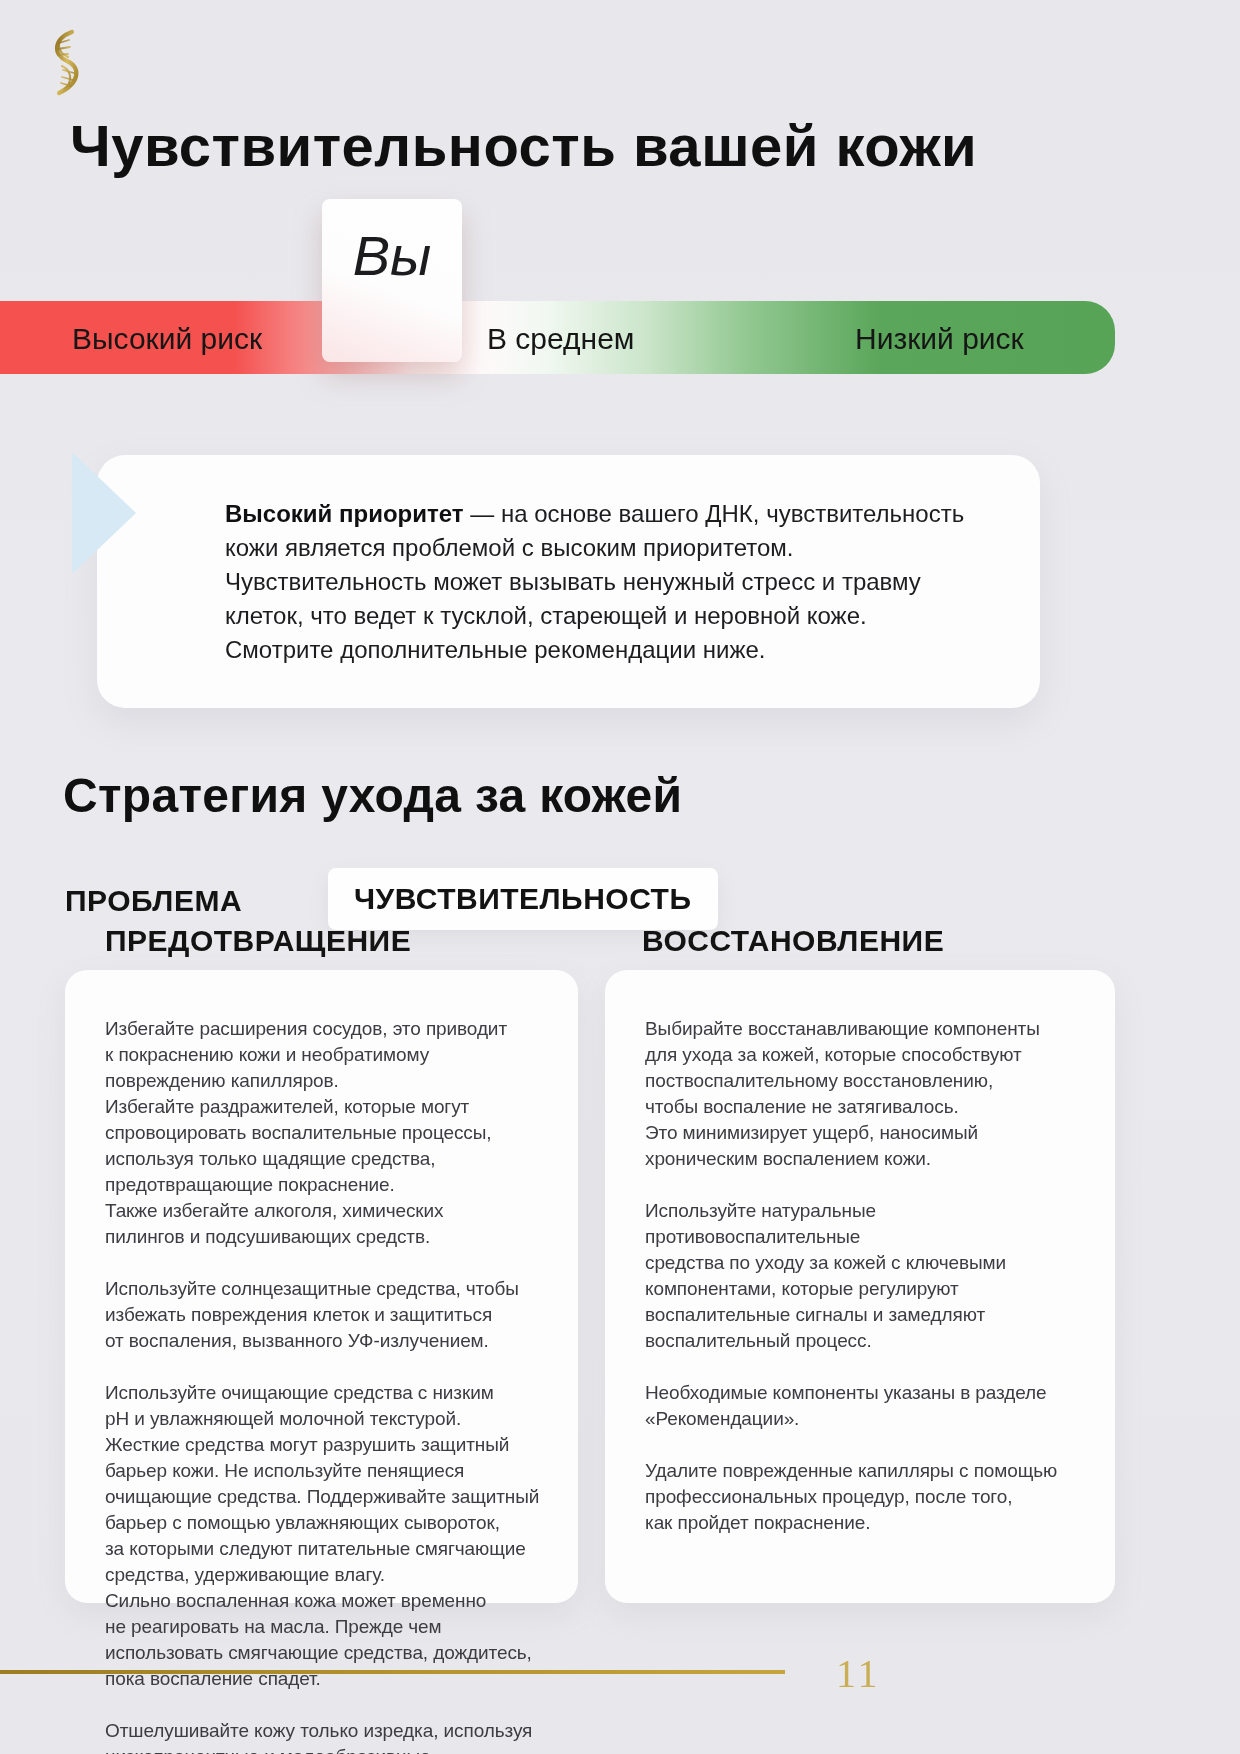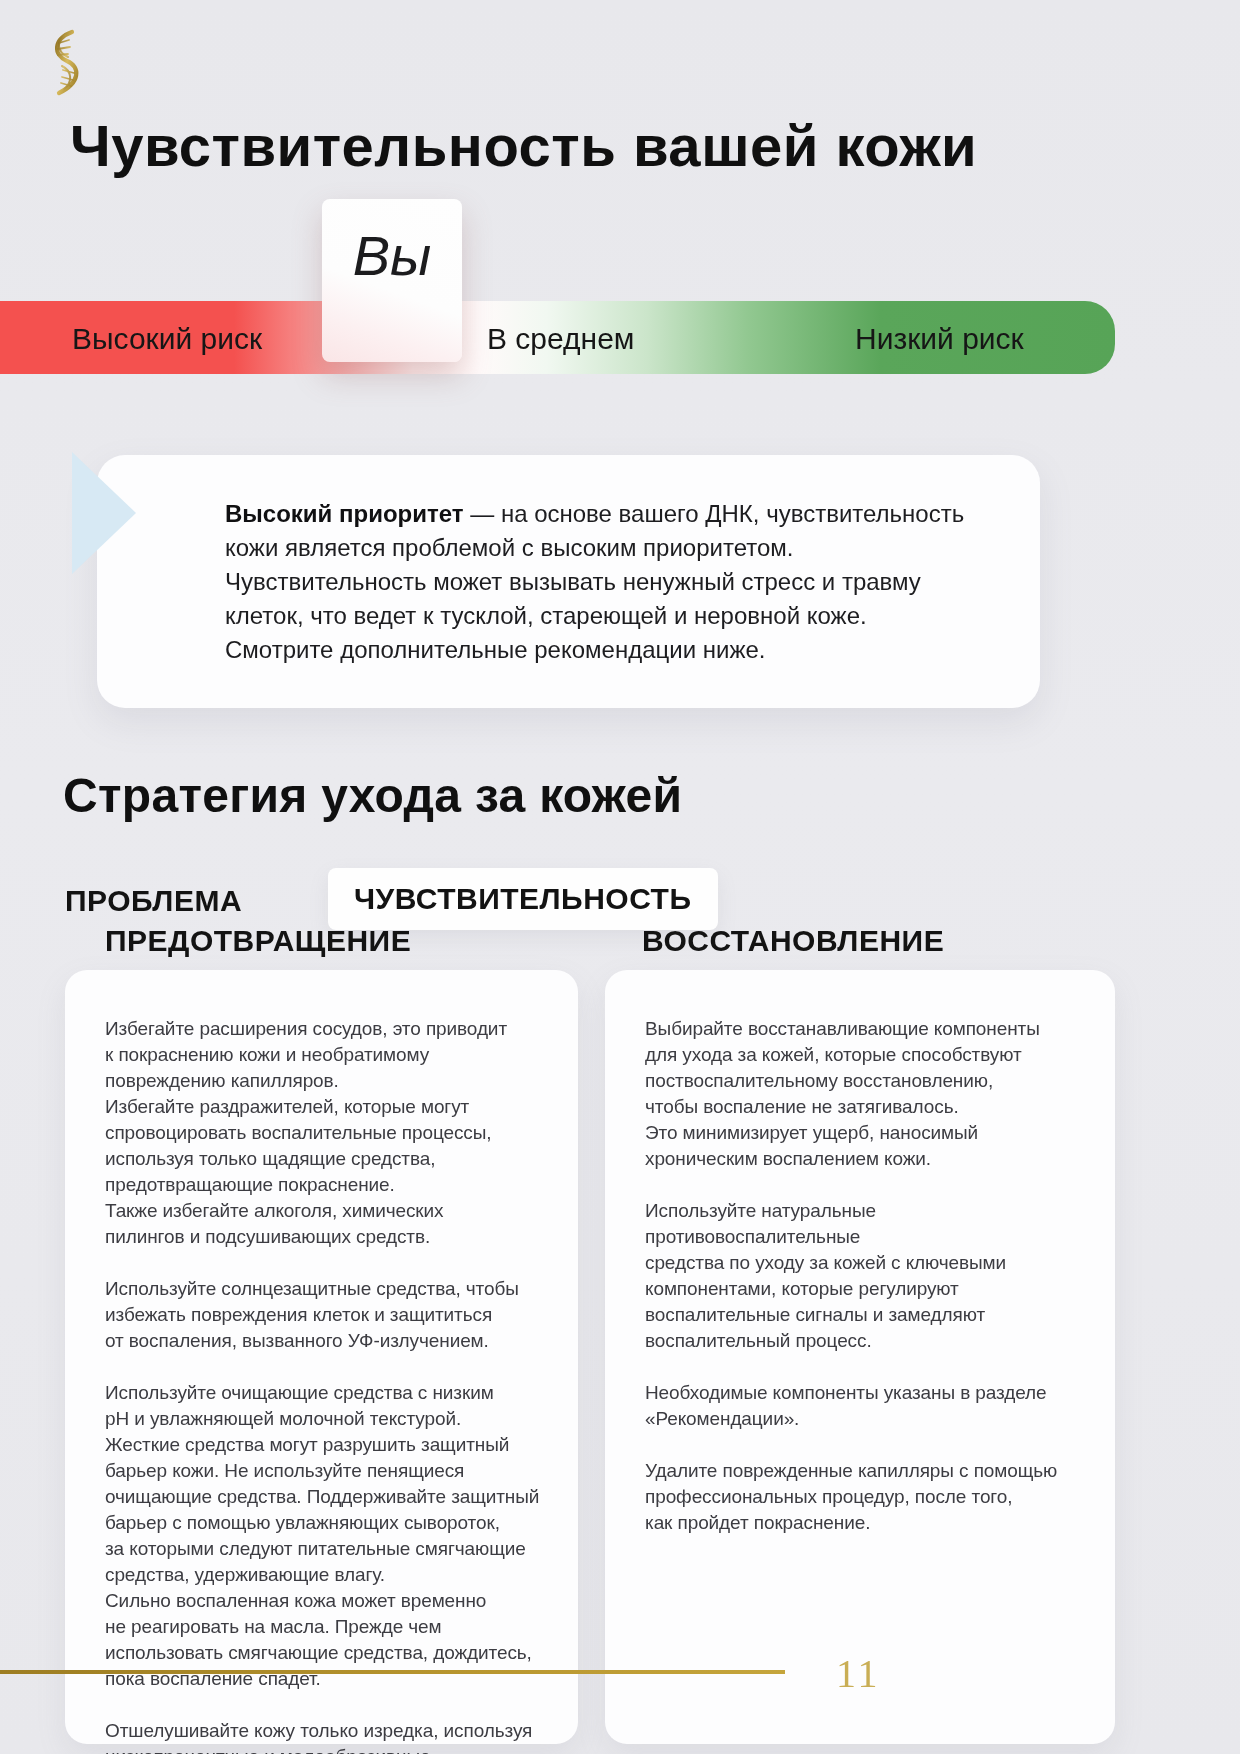--- a/index.html
+++ b/index.html
@@ -31,21 +31,21 @@
 
   
   .h2{position:absolute;left:63px;top:768px;font-size:48px;font-weight:800;color:#101010;letter-spacing:.3px;white-space:nowrap;}
   .problem-label{position:absolute;left:65px;top:884px;font-size:30px;font-weight:800;color:#131313;letter-spacing:.5px;}
   .problem-badge{position:absolute;left:328px;top:868px;height:62px;padding:0 26px;background:#fefefe;border-radius:8px;
     box-shadow:0 8px 20px rgba(130,130,150,.12);display:flex;align-items:center;font-size:30px;font-weight:800;color:#131313;letter-spacing:.5px;}
   .col-header{position:absolute;top:924px;font-size:30px;font-weight:800;color:#131313;letter-spacing:.5px;white-space:nowrap;margin-left:40px;}
   .col-header.left{left:65px;}
   .col-header.right{left:602px;}
 
-  .card{position:absolute;top:970px;height:774px;background:#fdfdfe;border-radius:22px;
+  .card{position:absolute;top:970px;height:633px;background:#fdfdfe;border-radius:22px;
     box-shadow:0 12px 30px rgba(130,130,150,.12);box-sizing:border-box;padding:46px 26px 0 40px;}
   .card.left{left:65px;width:513px;}
   .card.right{left:605px;width:510px;}
   .card .card-par{font-size:19px;line-height:26px;color:#3c3c42;white-space:pre-line;margin:0 0 26px 0;letter-spacing:-.1px;}
 
   
   .footer-line{position:absolute;left:0;top:1670px;width:785px;height:4px;background:linear-gradient(90deg,#9d7d22,#b8962f 60%,#c5a53c);}
   .page-number{position:absolute;left:836px;top:1650px;font-family:"Liberation Serif","DejaVu Serif",serif;font-size:40px;color:#c9ae55;letter-spacing:3px;}
 </style>
 </head>

